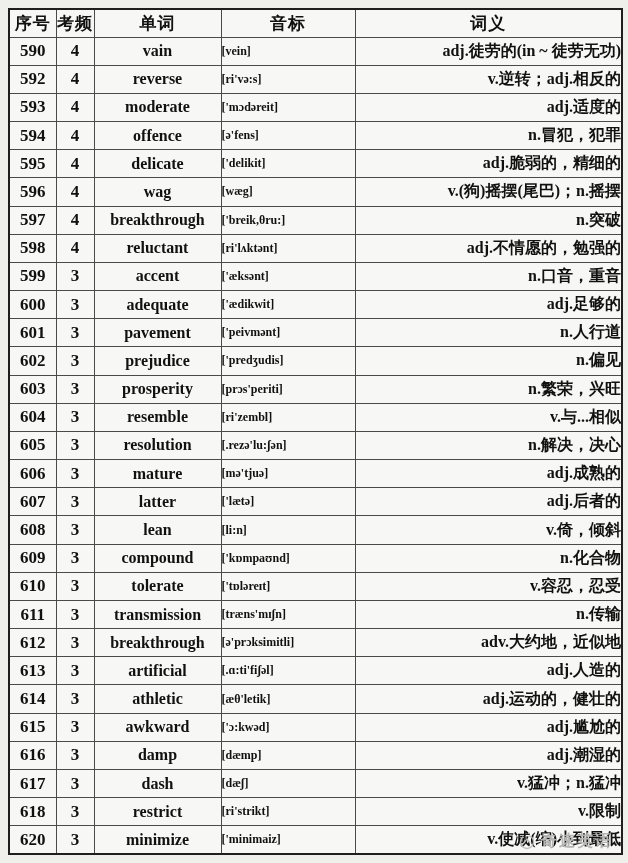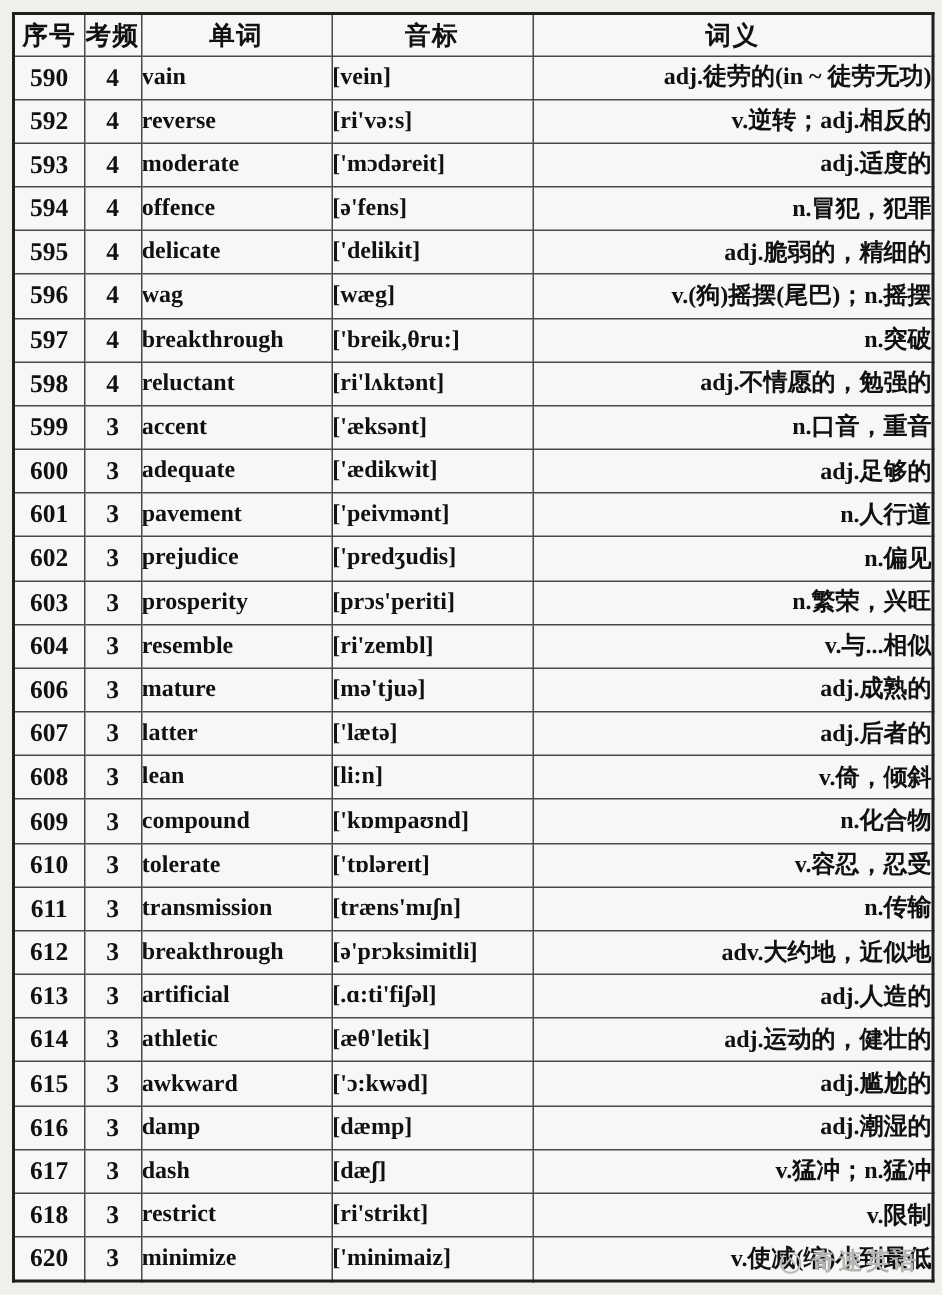--- a/index.html
+++ b/index.html
@@ -43,28 +43,28 @@
   th {
     font-size: 17px;
     text-align: center;
     letter-spacing: 1px;
   }
   td.c-no, td.c-freq {
     text-align: center;
     font-size: 17px;
   }
   td.c-word {
-    text-align: left;
+    text-align: center;
     padding-left: 12px;
     font-size: 16px;
   }
   td.c-phon {
     text-align: left;
     padding-left: 12px;
-    font-size: 16px;
+    font-size: 12px;
   }
   td.c-mean {
     text-align: right;
     padding-left: 12px;
     font-size: 16px;
   }
   .watermark {
     position: absolute;
     right: 8px;
     bottom: 3px;
@@ -199,20 +199,27 @@
     <td class="c-mean">n.繁荣，兴旺</td>
   </tr>
         <tr>
     <td class="c-no">604</td>
     <td class="c-freq">3</td>
     <td class="c-word">resemble</td>
     <td class="c-phon">[ri'zembl]</td>
     <td class="c-mean">v.与...相似</td>
   </tr>
         <tr>
+    <td class="c-no">605</td>
+    <td class="c-freq">3</td>
+    <td class="c-word">resolution</td>
+    <td class="c-phon">[.rezə'lu:ʃən]</td>
+    <td class="c-mean">n.解决，决心</td>
+  </tr>
+        <tr>
     <td class="c-no">606</td>
     <td class="c-freq">3</td>
     <td class="c-word">mature</td>
     <td class="c-phon">[mə'tjuə]</td>
     <td class="c-mean">adj.成熟的</td>
   </tr>
         <tr>
     <td class="c-no">607</td>
     <td class="c-freq">3</td>
     <td class="c-word">latter</td>

